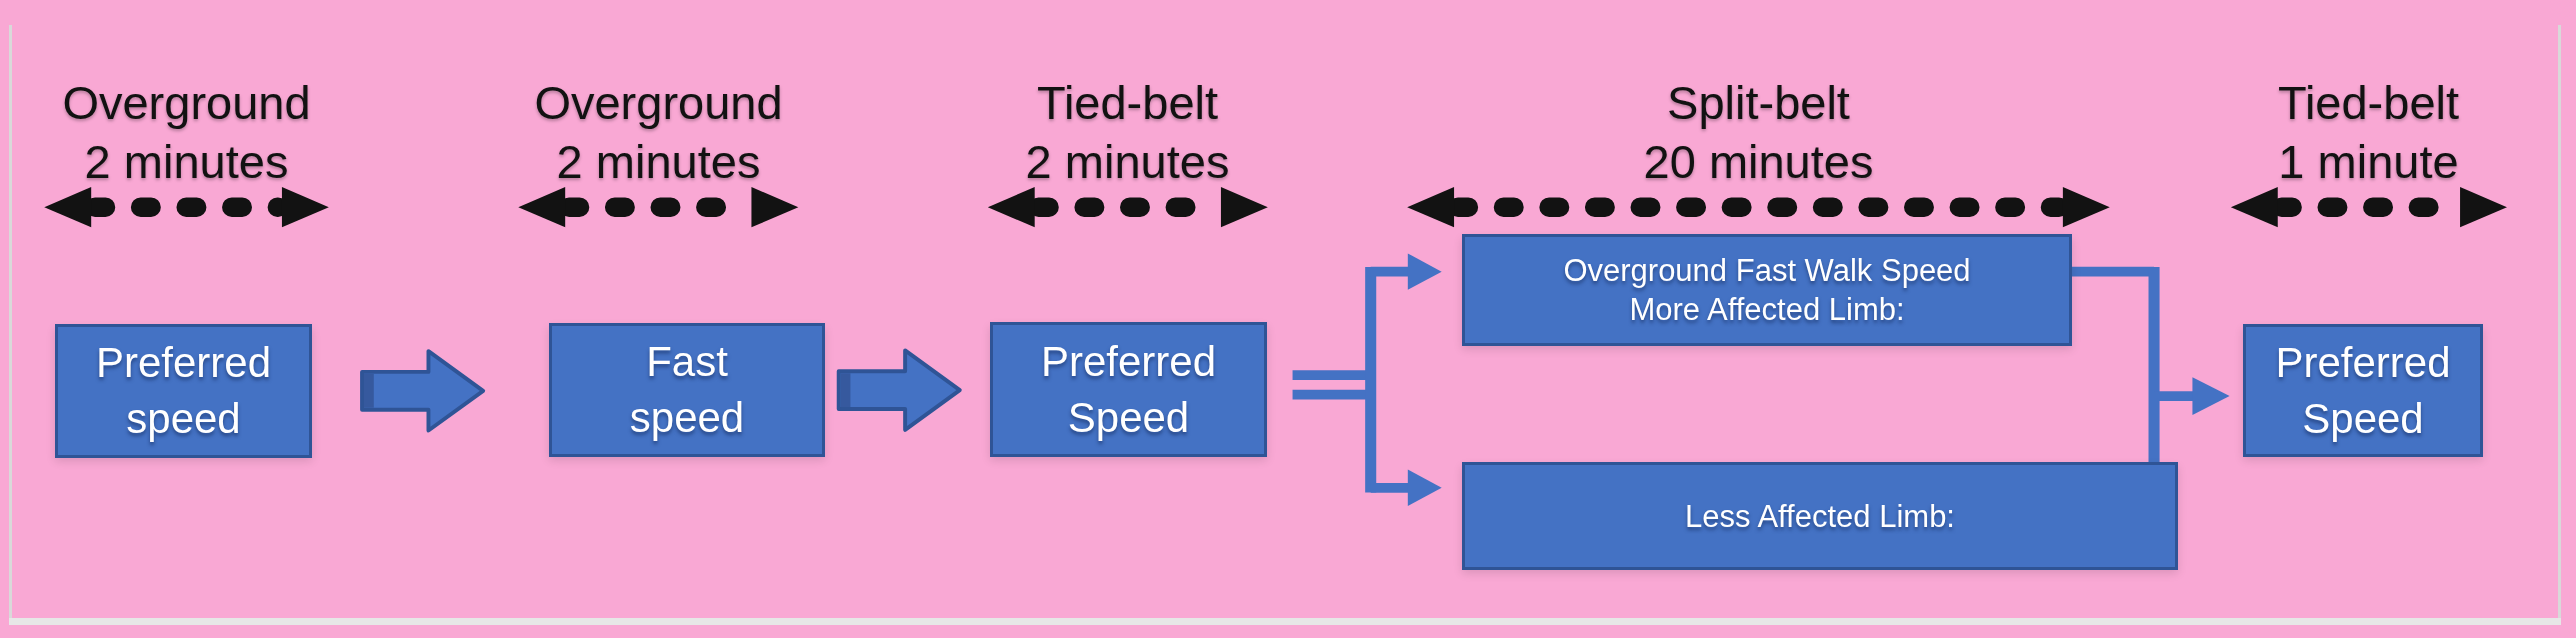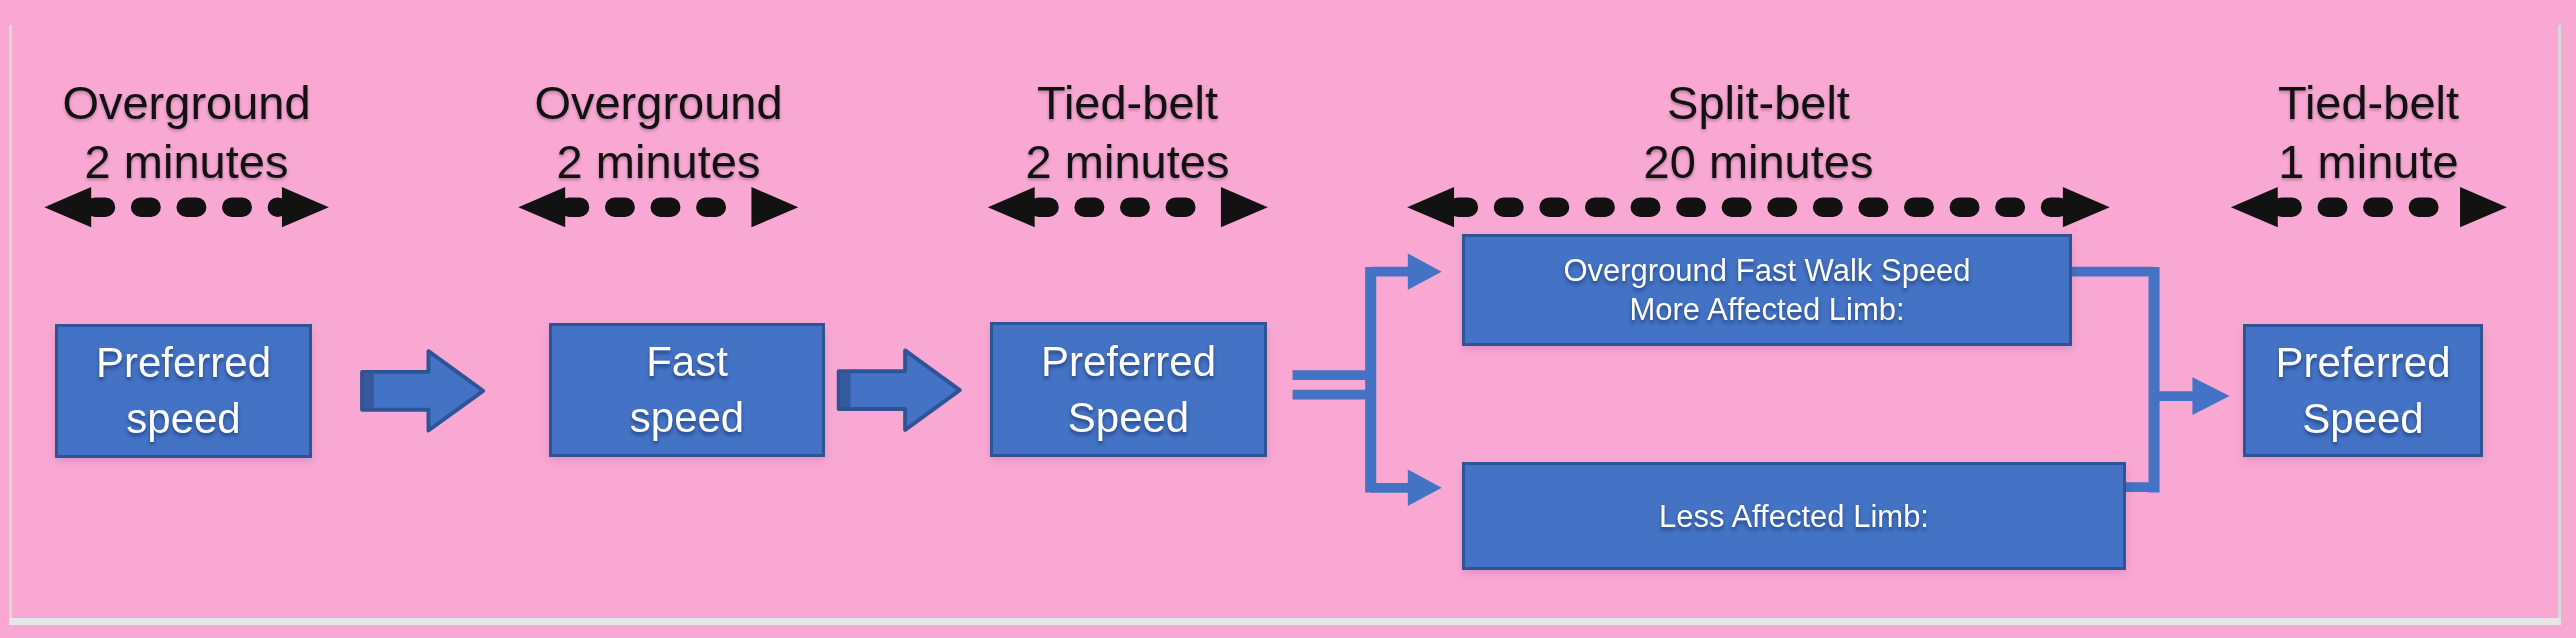--- a/index.html
+++ b/index.html
@@ -30,21 +30,21 @@
     box-shadow:0 3.9px 9px rgba(0,0,0,0.12);
   }
   .pbox.big{font-size:42px;line-height:56px;}
   .pbox.small{font-size:31px;line-height:39px;}
   .pbox span{display:block;white-space:nowrap;text-shadow:0 2.6px 3.9px rgba(15,35,80,0.55);}
 
   #box-1{left:55px;top:324px;width:257px;height:134px;}
   #box-2{left:525px;top:323px;width:276px;height:134px;margin-left:24px;}
   #box-3{left:990px;top:322px;width:277px;height:135px;}
   #box-4{left:1462px;top:234px;width:610px;height:112px;}
-  #box-5{left:1462px;top:462px;width:664px;height:108px;}
+  #box-5{left:1462px;top:462px;width:716px;height:108px;}
   #box-6{left:2243px;top:324px;width:240px;height:133px;}
 
   #shapes{position:absolute;left:0;top:0;width:2576px;height:639px;}
 </style>
 </head>
 <body>
 
 <div id="canvas">
 
   <div id="frame-left" class="frame-line"></div>

